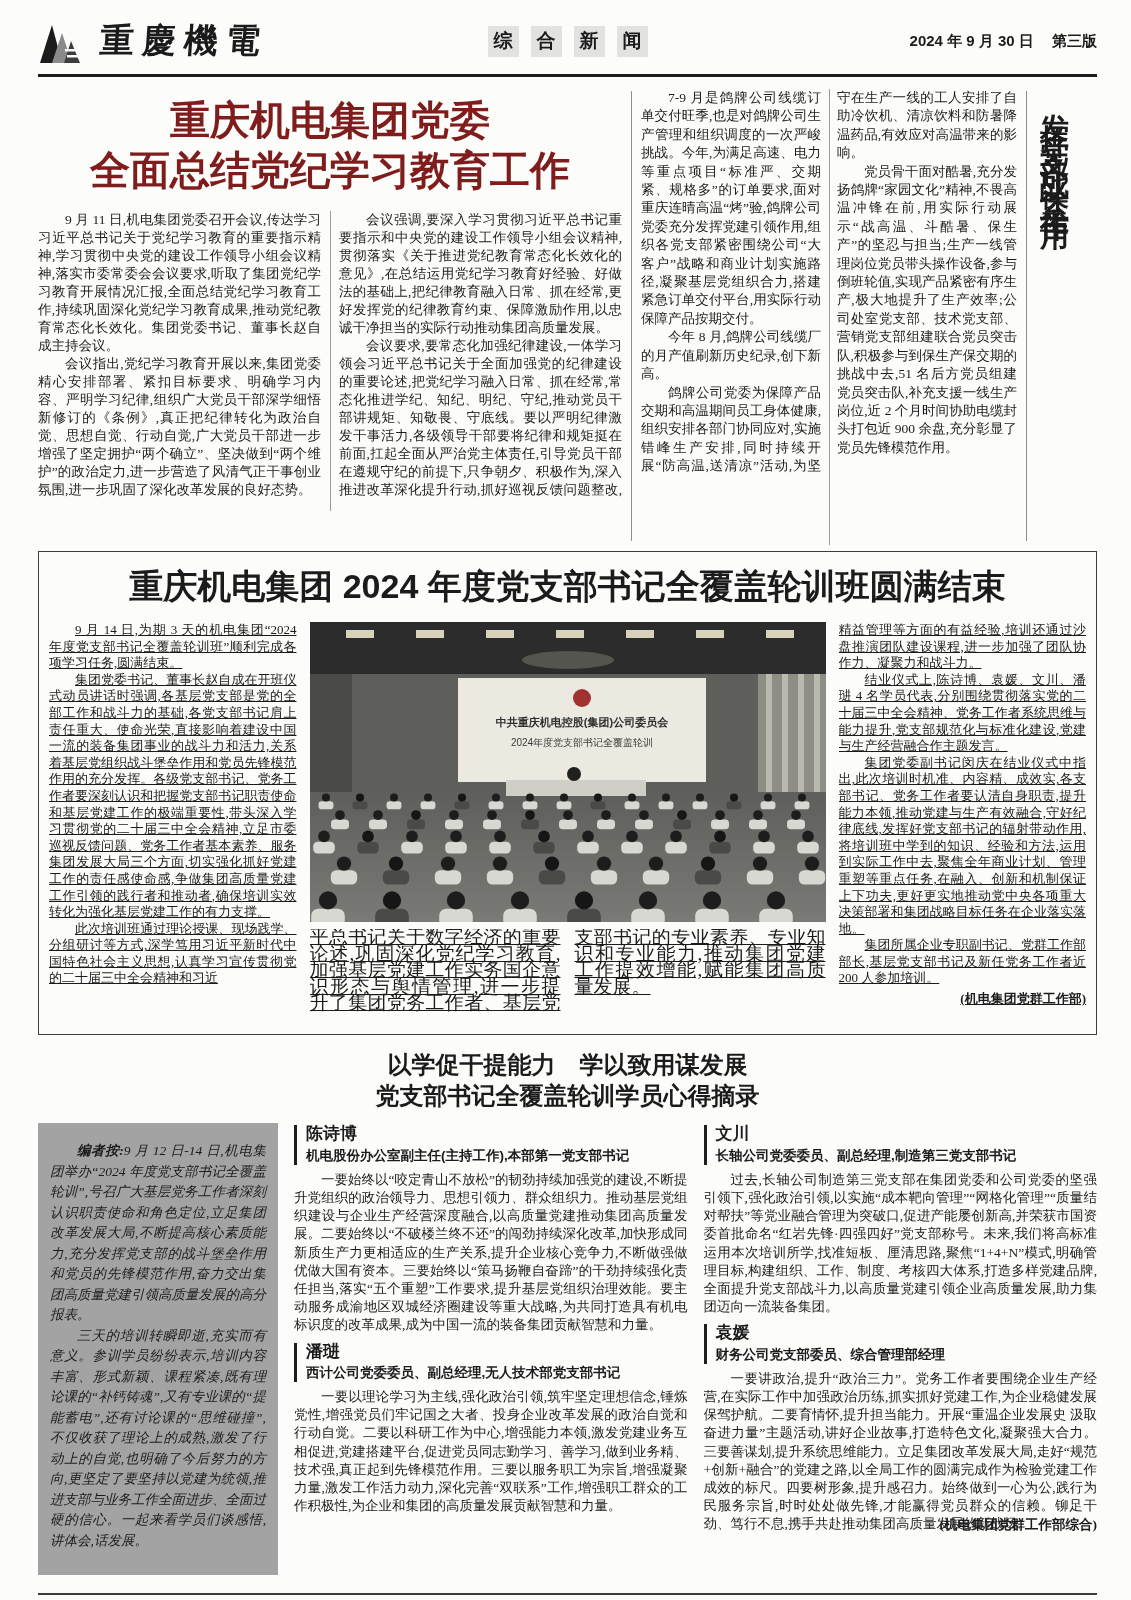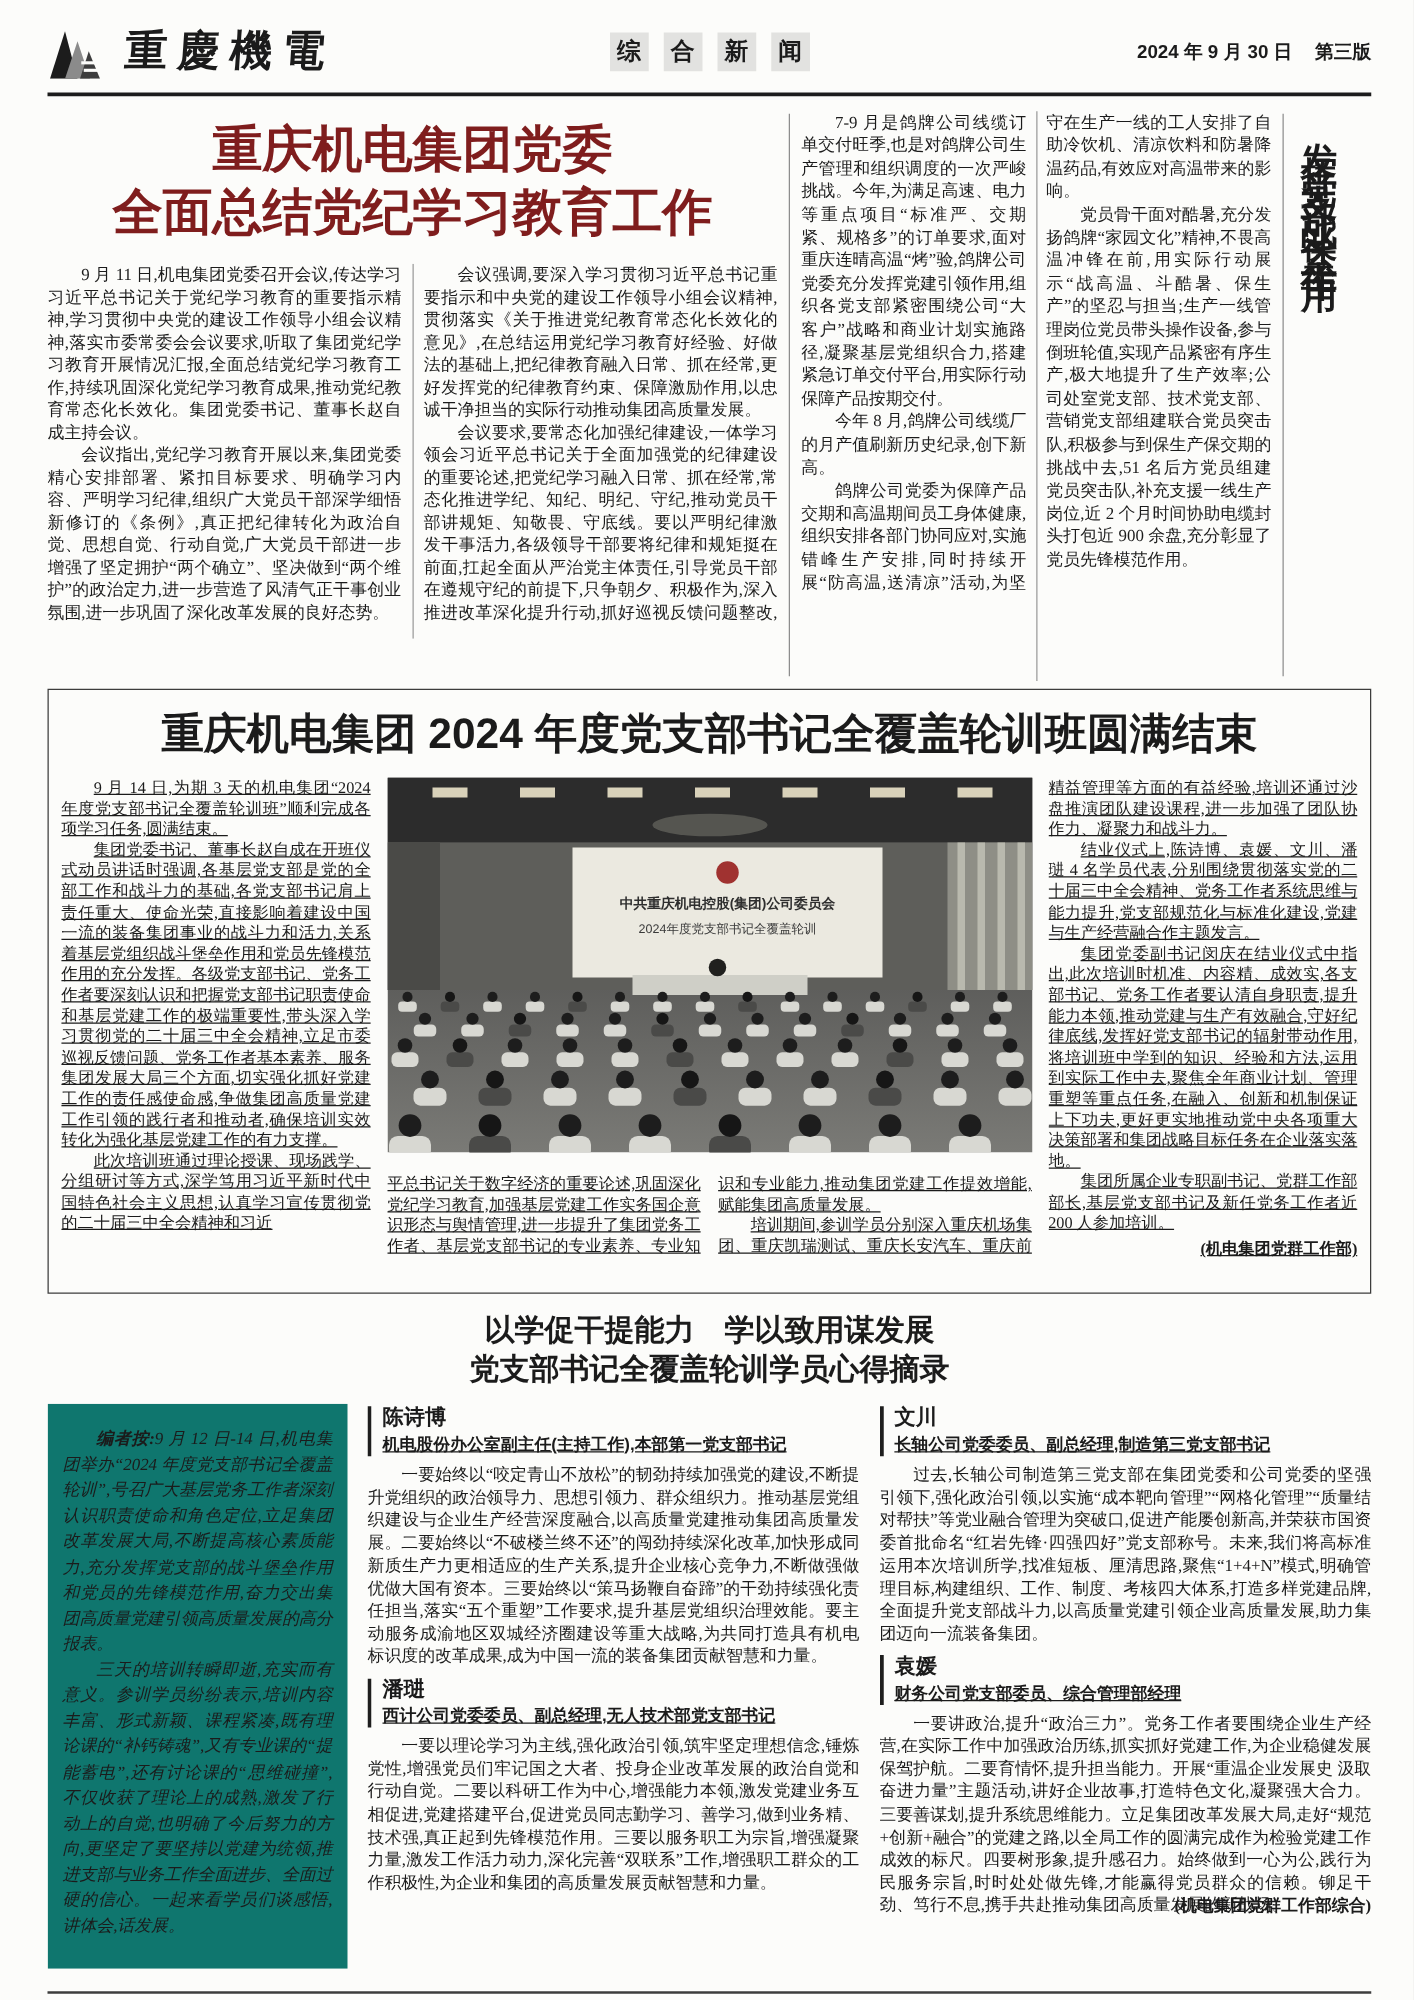--- a/index.html
+++ b/index.html
@@ -34,39 +34,39 @@
               letter-spacing:11px;line-height:36px;padding-top:4px;margin-left:4px;overflow:hidden;}
   
   .mid{border:1.5px solid #3c3c3c;margin-top:6px;height:484px;box-sizing:border-box;
        padding:6px 10px 8px 10px;overflow:hidden;}
   .mid-title{text-align:center;font-family:"Liberation Sans","DejaVu Sans",sans-serif;
              font-weight:900;font-size:34px;margin:6px 0 12px 0;}
   .mid-body{display:flex;gap:13px;text-decoration:underline;}
   .mcol{width:252px;font-size:13px;line-height:16.6px;text-align:justify;height:402px;overflow:hidden;}
   .mcenter{width:516px;}
   .photo{display:block;width:516px;height:300px;}
-  .below{column-count:2;column-gap:14px;margin-top:17px;height:92px;
-         font-size:13px;line-height:16.6px;text-align:justify;overflow:hidden;}
+  .below{column-count:2;column-gap:14px;margin-top:7px;height:92px;
+         font-size:19px;line-height:16.6px;text-align:justify;overflow:hidden;}
   .no-first-indent p:first-child{text-indent:0;}
   .byline{text-align:right;font-weight:700;margin-top:4px;}
   
   .bottom{margin-top:8px;border-bottom:2px solid #3c3c3c;height:552px;box-sizing:border-box;
           padding-bottom:4px;overflow:hidden;}
   .b-title{text-align:center;font-family:Liberation Sans, sans-serif;
            font-weight:900;font-size:24px;line-height:1.3;margin:6px 0 12px 0;}
   .b-body{display:flex;gap:16px;height:452px;overflow:hidden;}
-  .ednote{width:240px;background:#0f766e;box-sizing:border-box;padding:18px 12px;
+  .ednote{width:240px;background:#a3a3a3;box-sizing:border-box;padding:18px 12px;
           font-style:italic;font-size:13.5px;line-height:20.5px;text-align:justify;overflow:hidden;}
   .ednote .lbl{font-weight:700;}
   .bcol{flex:1;font-size:13.5px;line-height:18.2px;text-align:justify;overflow:hidden;}
   .t-head{border-left:3px solid #1e1e1e;padding-left:9px;margin:8px 0 6px 0;
           font-family:"Liberation Sans","DejaVu Sans",sans-serif;}
   .t-head:first-child{margin-top:2px;}
   .t-name{font-weight:700;font-size:17px;}
-  .t-role{font-weight:700;font-size:13.5px;margin-top:3px;text-decoration:underline;}
+  .t-role{font-weight:700;font-size:13.5px;margin-top:3px;}
   .final-byline{text-align:right;font-weight:700;margin-top:-18px;}
 </style>
 </head>
 <body>
 
 <div class="page">
 
   <header class="masthead">
     <div class="logo">
       <svg width="52" height="44" viewBox="0 0 52 44">

